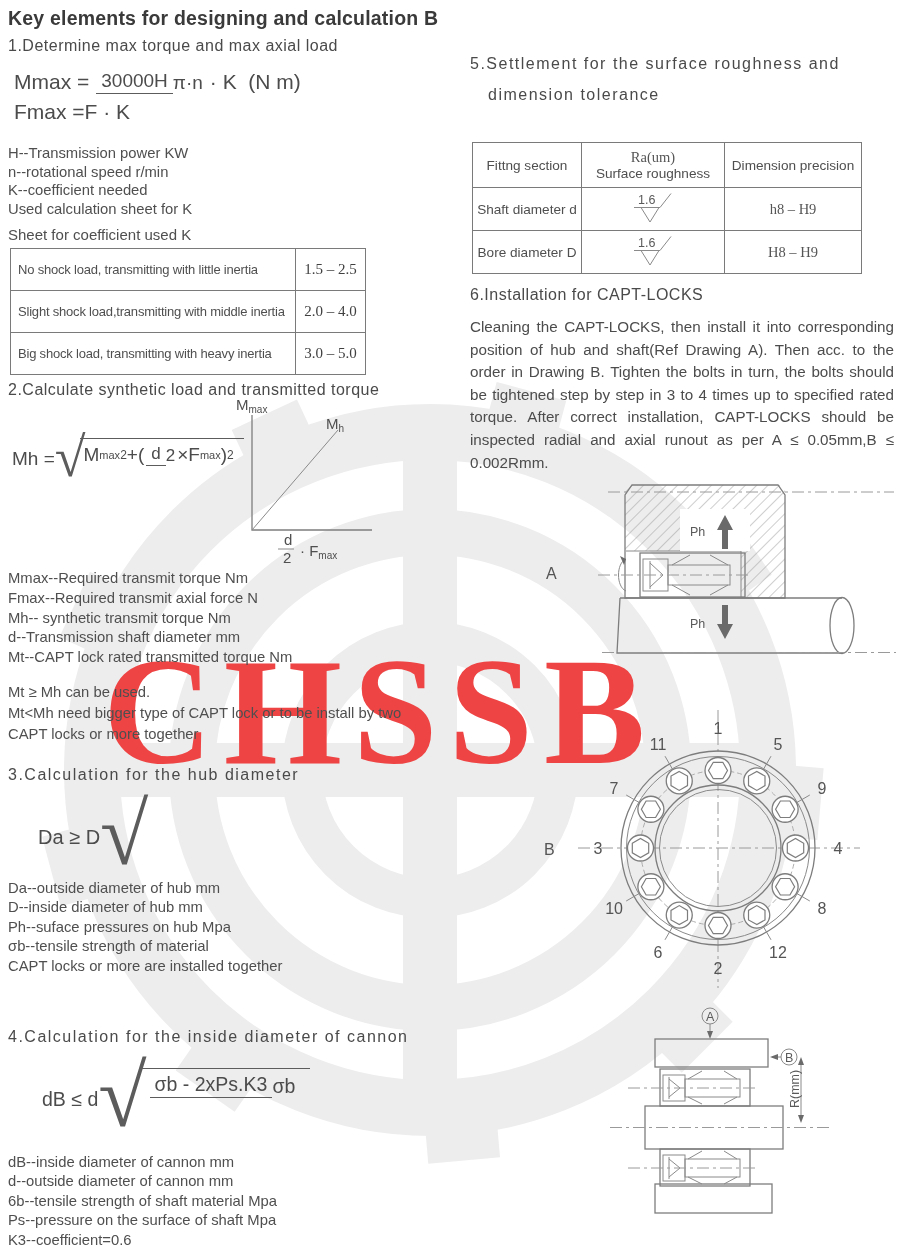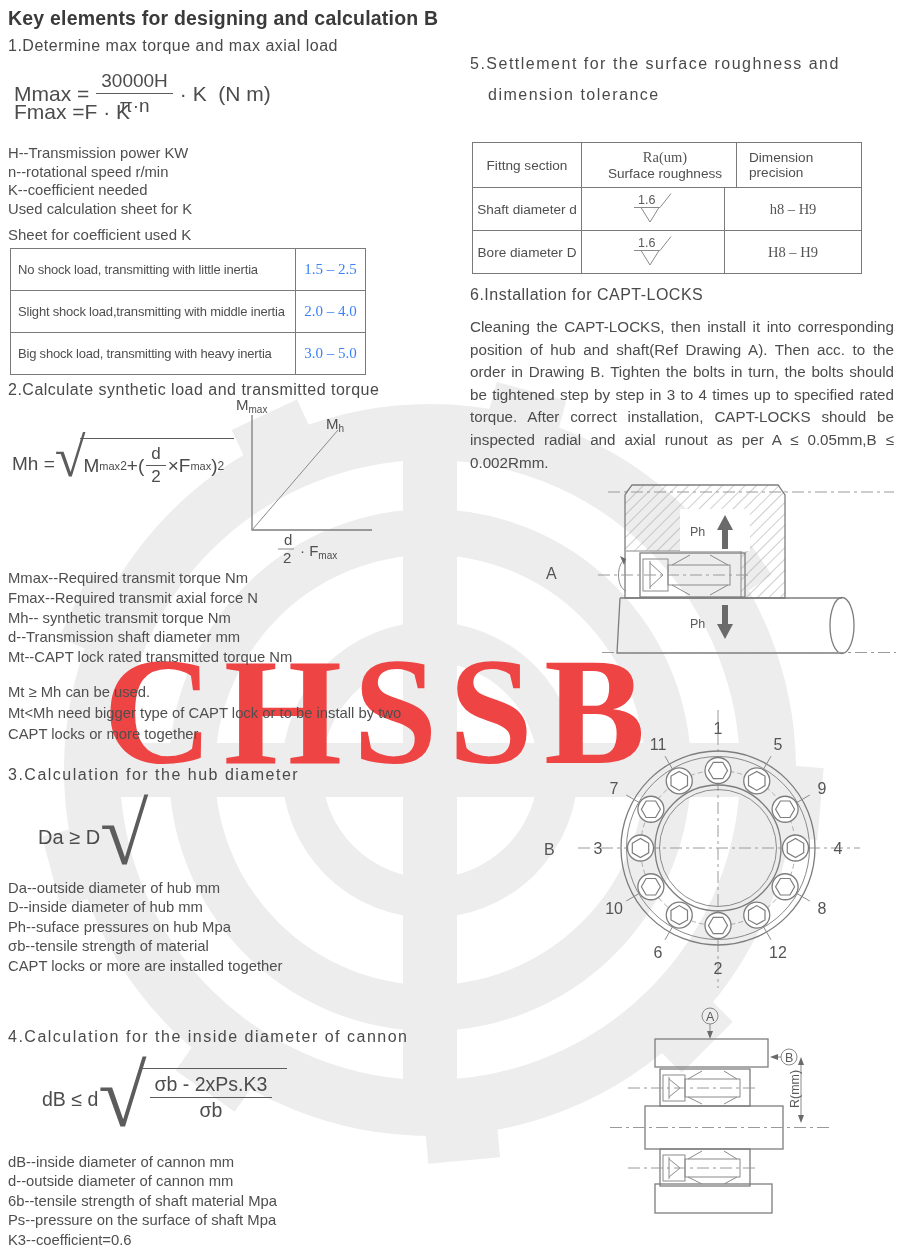--- a/index.html
+++ b/index.html
@@ -25,48 +25,48 @@
   .abs { position:absolute; }
   .title { font-size:19.5px; font-weight:bold; color:#3a3a3a; letter-spacing:.2px; }
   .sec   { font-size:16px; color:#4a4a4a; letter-spacing:.5px; }
   .sec.sp{ letter-spacing:1.5px; }
   .notes div { font-size:14.8px; color:#4f4f4f; }
   .caption { font-size:15px; color:#4f4f4f; }
 
   
   .formula { display:flex; align-items:center; color:#4c4c4c; }
   .f-lhs { white-space:pre; }
-  .frac { display:inline-flex; flex-direction:column; align-items:center; margin:0 7px;justify-content:space-between; }
+  .frac { display:inline-flex; flex-direction:row; align-items:center; margin:0 7px;justify-content:space-between; }
   .frac .num { padding:0 5px 1px; border-bottom:1.7px solid #5c5c5c; }
   .frac .den { padding-top:1px; }
   .sqrt { display:flex; align-items:flex-start; }
   .rad-sign { font-family:"Liberation Serif", serif; font-weight:400; color:#5c5c5c; }
   .rad-body { border-top:1.7px solid #5c5c5c; margin-left:-6px; display:flex; align-items:center; }
   .formula sub { font-size:11px; vertical-align:-4px; }
   .formula sup { font-size:12px; vertical-align:8px; }
 
   
   .k-table { left:10px; top:248px; width:354px; border:1.2px solid #7a7a7a; }
   .k-row { display:flex; height:41px; }
   .k-row + .k-row { border-top:1.2px solid #7a7a7a; }
   .k-label { width:277px; border-right:1.2px solid #7a7a7a; display:flex; align-items:center;
              padding-left:7px; font-size:13px; letter-spacing:-.2px; color:#4f4f4f; }
   .k-value { flex:1; display:flex; align-items:center; justify-content:center;
-             font-family:"Liberation Serif", serif; font-size:15px; color:#3b82f6; }
+             font-family:"Liberation Serif", serif; font-size:15px; color:#404040; }
 
   
   .r-table { left:472px; top:142px; width:388px; border:1.2px solid #7a7a7a; }
   .r-row { display:flex; }
   .r-row + .r-row { border-top:1.2px solid #7a7a7a; }
   .rc { display:flex; flex-direction:column; align-items:center; justify-content:center;
         font-size:13.6px; color:#4f4f4f; }
   .rc1 { width:108px; border-right:1.2px solid #7a7a7a; }
   .rc2 { width:142px; border-right:1.2px solid #7a7a7a; }
   .rc3 { flex:1; }
-  .r-head { height:44px;gap:12px; }
+  .r-head { height:44px; }
   .r-data { height:42px; }
   .serif { font-family:"Liberation Serif", serif; font-size:14.5px; color:#555; }
 
   
   .para { font-size:15.2px; line-height:22.6px; text-align:justify; color:#4c4c4c; }
 
   
   .drawing { position:absolute; }
   .ln   { fill:none; stroke:#7d7d7d; stroke-width:1.3; }
   .lnt  { fill:none; stroke:#8a8a8a; stroke-width:1; }

